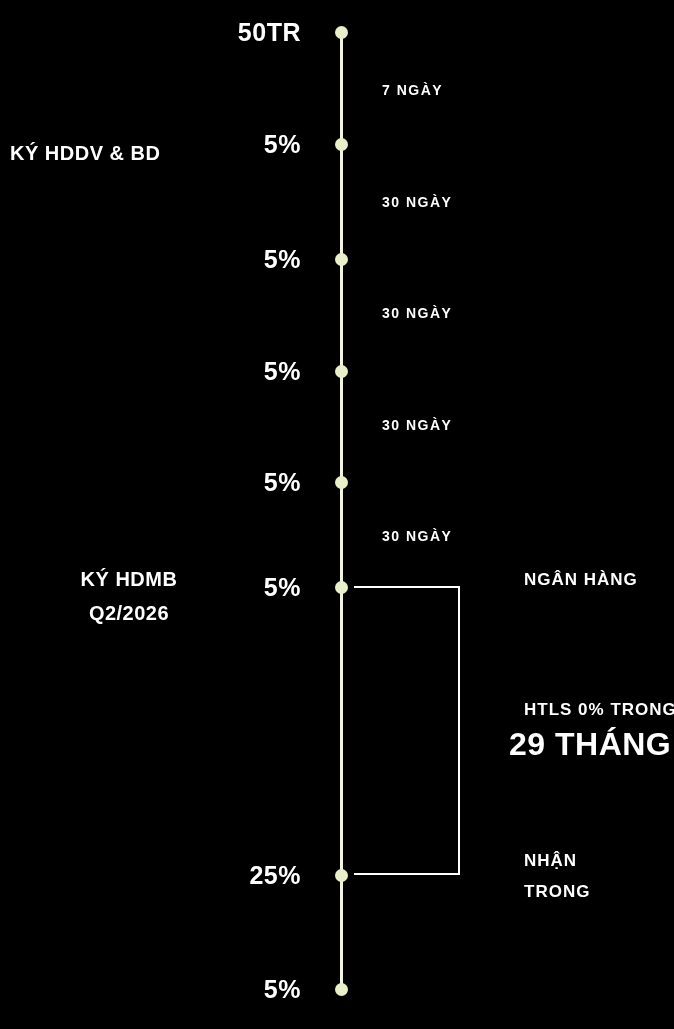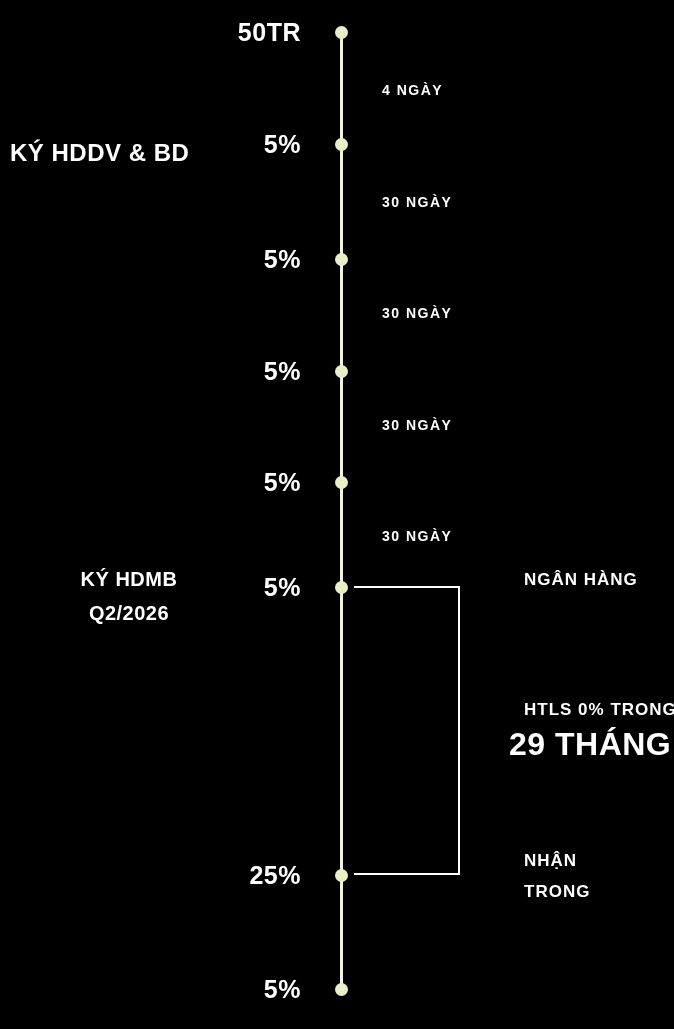--- a/index.html
+++ b/index.html
@@ -32,21 +32,21 @@
     right:377px;
     width:220px;
     text-align:right;
     font-size:25px;
     font-weight:bold;
     letter-spacing:0.5px;
     line-height:30px;
   }
   .side-label {
     position:absolute;
-    font-size:24px;
+    font-size:20px;
     font-weight:bold;
     letter-spacing:0.5px;
     line-height:24px;
     text-align:right;
   }
   .side-label-2l {
     position:absolute;
     left:30px; width:190px;
     text-align:center;
     font-size:20px;
@@ -116,21 +116,21 @@
   <div class="pct" style="top:856px">25%</div>
   <div class="pct" style="top:970px">5%</div>
 
   <div class="side-label" style="left:6px; top:137px">KÝ HDDV &amp; BD</div>
 
   <div class="side-label-2l" style="top:558px">
     <div>KÝ HDMB</div>
     <div>Q2/2026</div>
   </div>
 
-  <div class="interval" style="top:78px">4 NGÀY</div>
+  <div class="interval" style="top:78px">7 NGÀY</div>
   <div class="interval" style="top:190px">30 NGÀY</div>
   <div class="interval" style="top:301px">30 NGÀY</div>
   <div class="interval" style="top:413px">30 NGÀY</div>
   <div class="interval" style="top:524px">30 NGÀY</div>
 
   <div class="annot" style="top:560px">
     <div>NGÂN HÀNG</div>
   </div>
 
   <div class="annot" style="top:690px">HTLS 0% TRONG</div>

